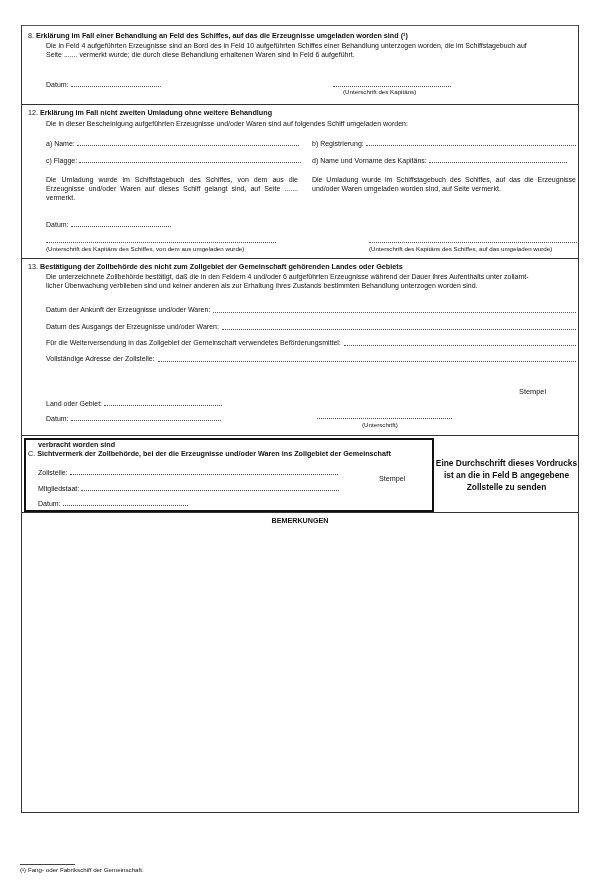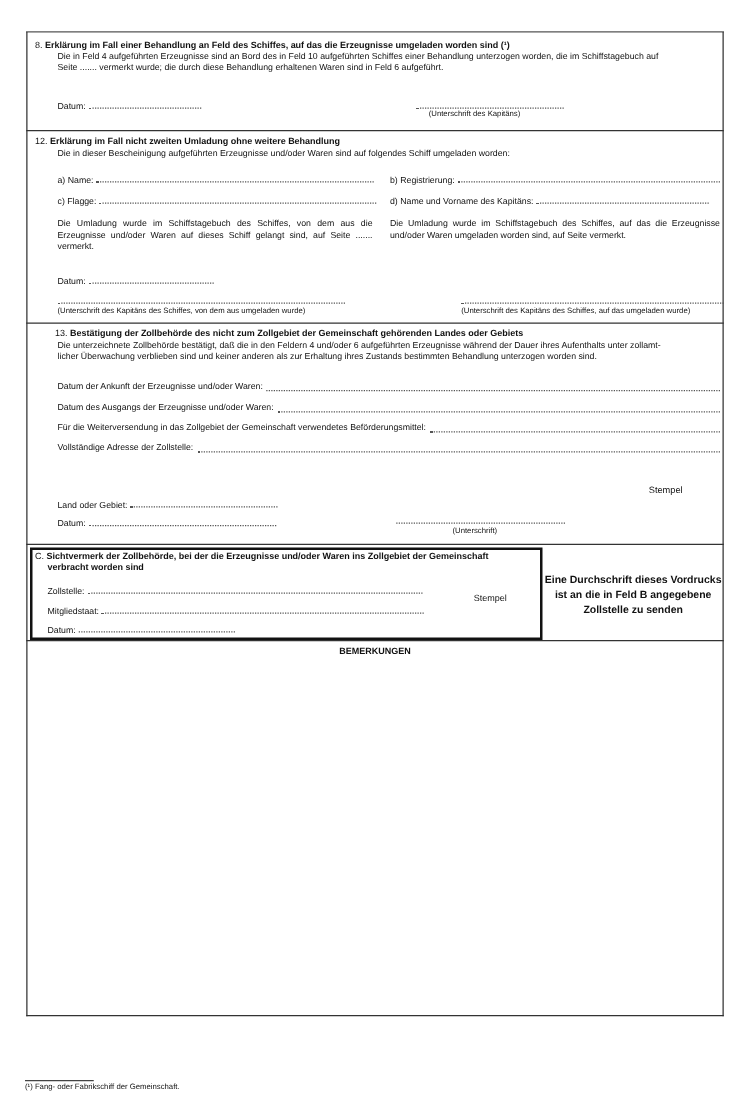--- a/index.html
+++ b/index.html
@@ -70,21 +70,21 @@
   <span class="dots" style="width:100px;"></span>
 </div>
 
 <div class="sigline" style="left:46px; top:242px; width:230px;"></div>
 <div class="abs small" style="left:46px; top:245px;">(Unterschrift des Kapitäns des Schiffes, von dem aus umgeladen wurde)</div>
 <div class="sigline" style="left:369px; top:242px; width:210px;"></div>
 <div class="abs small" style="left:369px; top:245px;">(Unterschrift des Kapitäns des Schiffes, auf das umgeladen wurde)</div>
 
 <div class="hr" style="top:258px;"></div>
 
-<div class="abs title" style="left:44px; top:262px;">
+<div class="abs title" style="left:28px; top:262px;">
   <span class="num">13.</span>
   <span>Bestätigung der Zollbehörde des nicht zum Zollgebiet der Gemeinschaft gehörenden Landes oder Gebiets</span>
 </div>
 <div class="abs" style="left:46px; top:272px; width:530px;">
   <div>Die unterzeichnete Zollbehörde bestätigt, daß die in den Feldern 4 und/oder 6 aufgeführten Erzeugnisse während der Dauer ihres Aufenthalts unter zollamt-</div>
   <div>licher Überwachung verblieben sind und keiner anderen als zur Erhaltung ihres Zustands bestimmten Behandlung unterzogen worden sind.</div>
 </div>
 
 <div class="abs" style="left:46px; top:305px; width:530px; display:flex;">
   <span style="white-space:nowrap;">Datum der Ankunft der Erzeugnisse und/oder Waren:</span>
@@ -113,25 +113,25 @@
   <span>Datum:</span>
   <span class="dots" style="width:150px;"></span>
 </div>
 <div class="sigline" style="left:317px; top:418px; width:135px;"></div>
 <div class="abs small" style="left:362px; top:421px;">(Unterschrift)</div>
 
 <div class="hr" style="top:435px;"></div>
 
 <div class="boxC"></div>
 <div class="abs title" style="left:28px; top:440px; width:400px;">
+  <div style="padding-left:10px;">verbracht worden sind</div>
   <div>
     <span class="num">C.</span>
     <span>Sichtvermerk der Zollbehörde, bei der die Erzeugnisse und/oder Waren ins Zollgebiet der Gemeinschaft</span>
   </div>
-  <div style="padding-left:10px;">verbracht worden sind</div>
 </div>
 <div class="abs" style="left:38px; top:467px;">
   <span>Zollstelle:</span>
   <span class="dots" style="width:268px;"></span>
 </div>
 <div class="abs" style="left:38px; top:483px;">
   <span>Mitgliedstaat:</span>
   <span class="dots" style="width:258px;"></span>
 </div>
 <div class="abs" style="left:38px; top:498px;">

